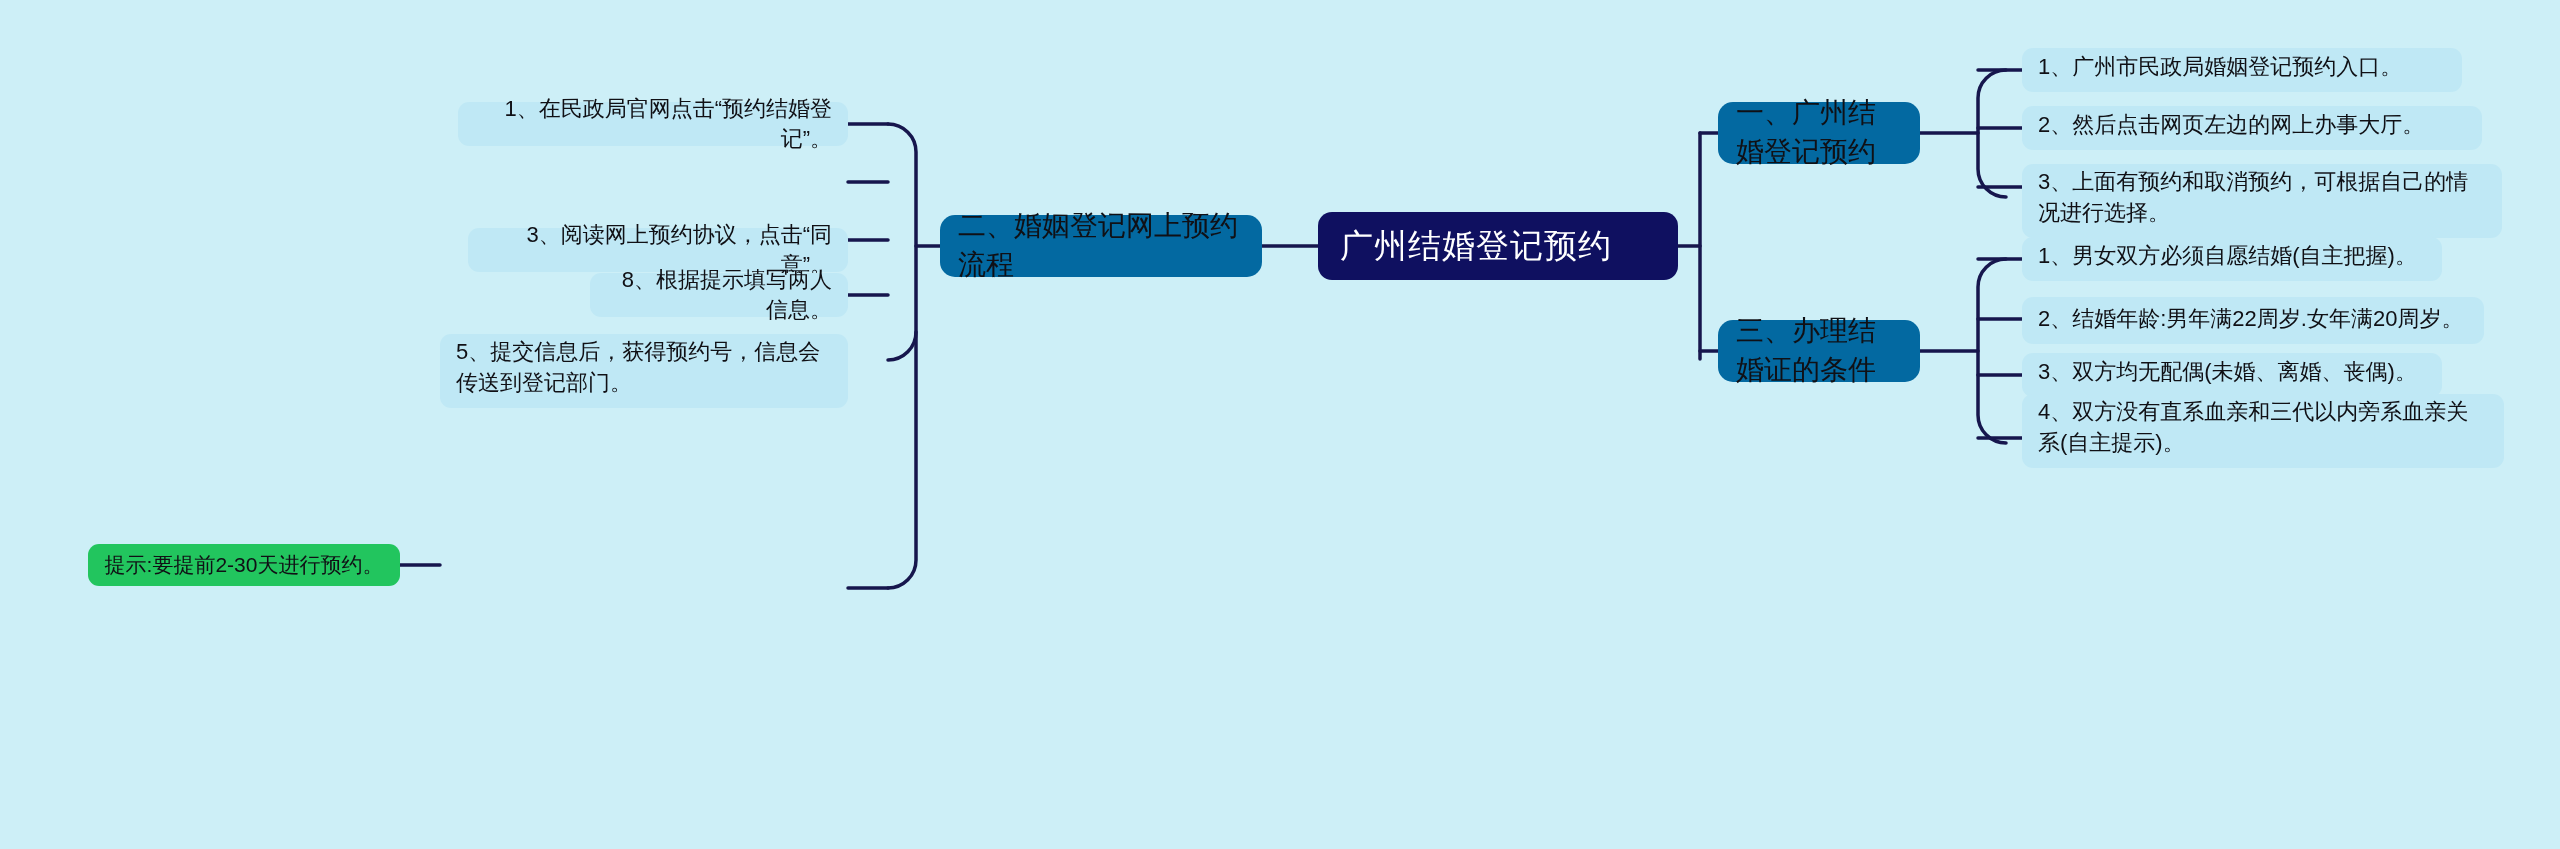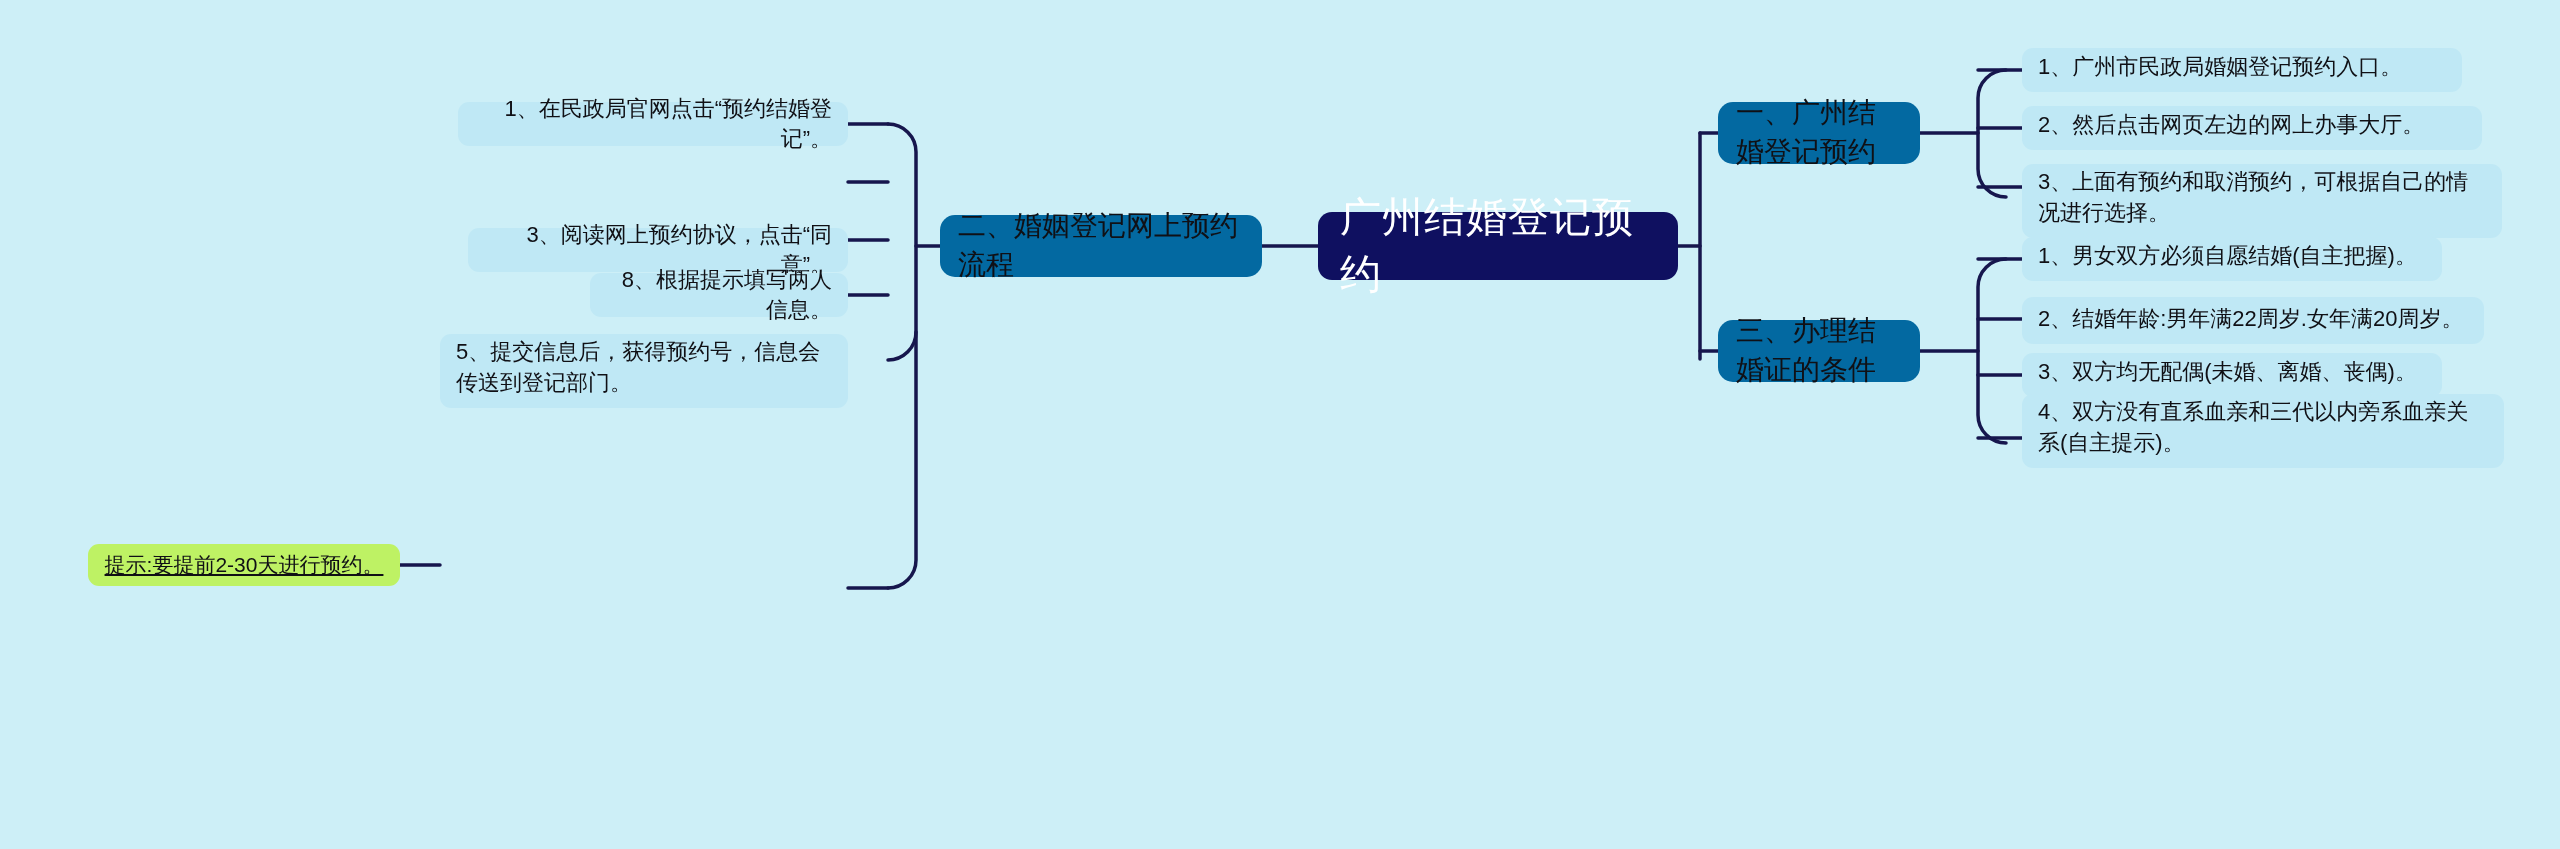--- a/index.html
+++ b/index.html
@@ -33,48 +33,47 @@
     align-items: center;
     border-radius: 12px;
     line-height: 1.38;
     color: #101015;
     white-space: pre-wrap;
   }
   .node-root {
     background: #0f1060;
     color: #ffffff;
     border-radius: 14px;
-    font-size: 41px;
+    font-size: 33px;
     letter-spacing: 1px;
     justify-content: center;
     padding: 0 22px;
   }
   .node-branch {
     background: #0369a1;
     border-radius: 15px;
     font-size: 28px;
     justify-content: center;
     padding: 0 18px;
   }
   .node-leaf {
     background: #bfe8f5;
     border-radius: 11px;
     font-size: 22px;
     padding: 10px 16px;
   }
   .node-leaf.align-right { justify-content: flex-end; text-align: right; }
   .node-leaf.align-left  { justify-content: flex-start; text-align: left; align-items: flex-end; }
   .node-hint {
-    background: #bef264;
+    background: #22c55e;
     border-radius: 11px;
     font-size: 21px;
     padding: 8px 14px;
     justify-content: center;
     text-align: center;
-    text-decoration: underline;
   }
   .node-leaf .txt, .node-hint .txt, .node-branch .txt, .node-root .txt {
     display: block;
     width: 100%;
   }
 </style>
 </head>
 <body>
 
 <div id="canvas">

